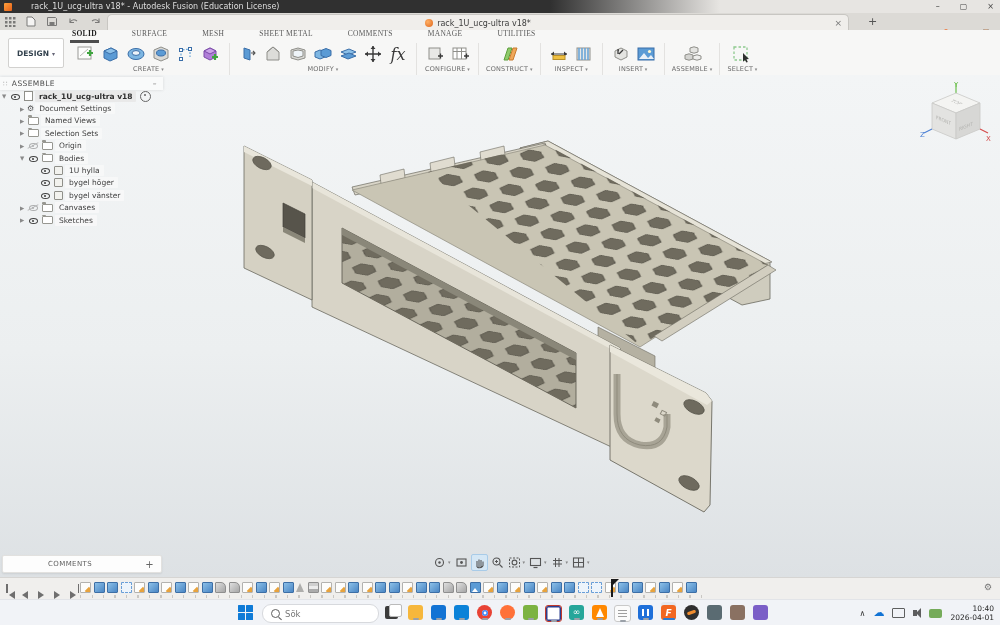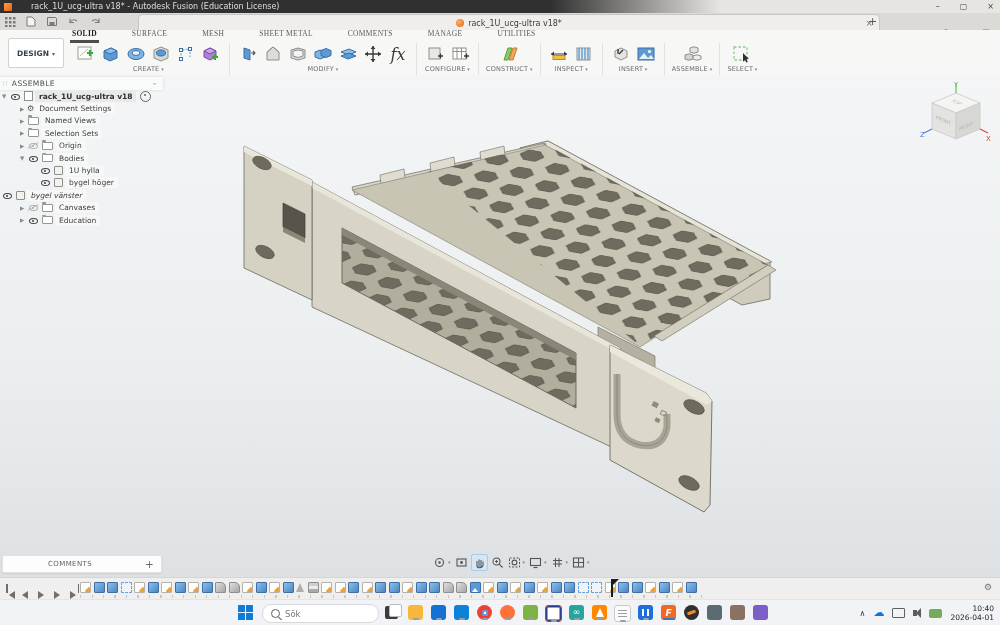--- a/index.html
+++ b/index.html
@@ -14,21 +14,21 @@
     background:linear-gradient(135deg,#ffa13d,#e55f17);}
   #wincontrols{position:absolute;right:6px;top:0;height:13px;display:flex;gap:20px;
     align-items:center;color:#444;font-size:8px;}
   #wincontrols span{cursor:default;line-height:13px;}
   
   #tabrow{position:absolute;left:0;top:13px;width:1000px;height:17px;background:#dcdad6;
     border-bottom:1px solid #c8c6c2;}
   .qicons{position:absolute;left:4px;top:0;height:17px;display:flex;align-items:center;gap:9px;}
   .qic{width:12px;height:11px;position:relative;opacity:.72;}
   .qic svg{display:block}
-  #doctab{position:absolute;left:138px;top:1px;width:740px;height:16px;background:#f0eeeb;
+  #doctab{position:absolute;left:107px;top:1px;width:740px;height:16px;background:#f0eeeb;
     border-radius:5px 5px 0 0;border:1px solid #c8c6c2;border-bottom:none;
     display:flex;align-items:center;justify-content:center;font-size:8px;color:#3c3c3c;}
   #doctab .ficon{width:8px;height:8px;border-radius:50%;margin-right:4px;
     background:radial-gradient(circle at 35% 35%,#ffb066,#e0661a);}
   #doctab .closex{position:absolute;right:6px;color:#777;font-size:9px;}
   #newtab{position:absolute;left:868px;top:2px;font-size:11px;color:#555;}
   .topright{position:absolute;right:8px;top:14px;height:16px;display:flex;align-items:center;gap:11px;}
   .tri{width:11px;height:11px;position:relative;opacity:.8}
   .tri.bell::after{content:'';position:absolute;right:-1px;top:-1px;width:4px;height:4px;border-radius:50%;background:#f26722;}
   #avatar{width:12px;height:12px;border-radius:50%;background:radial-gradient(circle at 50% 35%,#c9a284 40%,#6b5140 42%,#8a6a52);}
@@ -569,38 +569,38 @@
       <div class="brow" style="padding-left:38px;">
         <span class="eye"></span>
         <span class="bodyic"></span>
         <span class="blabel">1U hylla</span>
       </div>
       <div class="brow" style="padding-left:38px;">
         <span class="eye"></span>
         <span class="bodyic"></span>
         <span class="blabel">bygel höger</span>
       </div>
-      <div class="brow" style="font-style:italic;">
+      <div class="brow" style="padding-left:38px;">
         <span class="eye"></span>
         <span class="bodyic"></span>
         <span class="blabel">bygel vänster</span>
       </div>
       <div class="brow" style="padding-left:18px;">
         <span class="tw">▶</span>
         <span class="eye off">
             <i class="slash"></i>
           </span>
         <span class="fold"></span>
         <span class="blabel">Canvases</span>
       </div>
       <div class="brow" style="padding-left:18px;">
         <span class="tw">▶</span>
         <span class="eye"></span>
         <span class="fold"></span>
-        <span class="blabel">Education</span>
+        <span class="blabel">Sketches</span>
       </div>
     </div>
 
     <div id="viewcube">
       <svg width="72" height="72" viewBox="0 0 72 72">
         <line x1="36" y1="4" x2="36" y2="20" stroke="#6abf4b" stroke-width="1.2"></line>
         <text x="34" y="8" font-size="7" fill="#6abf4b">Y</text>
         <polygon points="36,14 60,24 36,34 12,24" fill="#f4f4f2" stroke="#c9c9c6" stroke-width="0.8"></polygon>
         <polygon points="12,24 36,34 36,60 12,50" fill="#e3e3e1" stroke="#c9c9c6" stroke-width="0.8"></polygon>
         <polygon points="36,34 60,24 60,50 36,60" fill="#d7d7d5" fill-opacity="1" stroke="#c9c9c6" stroke-width="0.8"></polygon>

